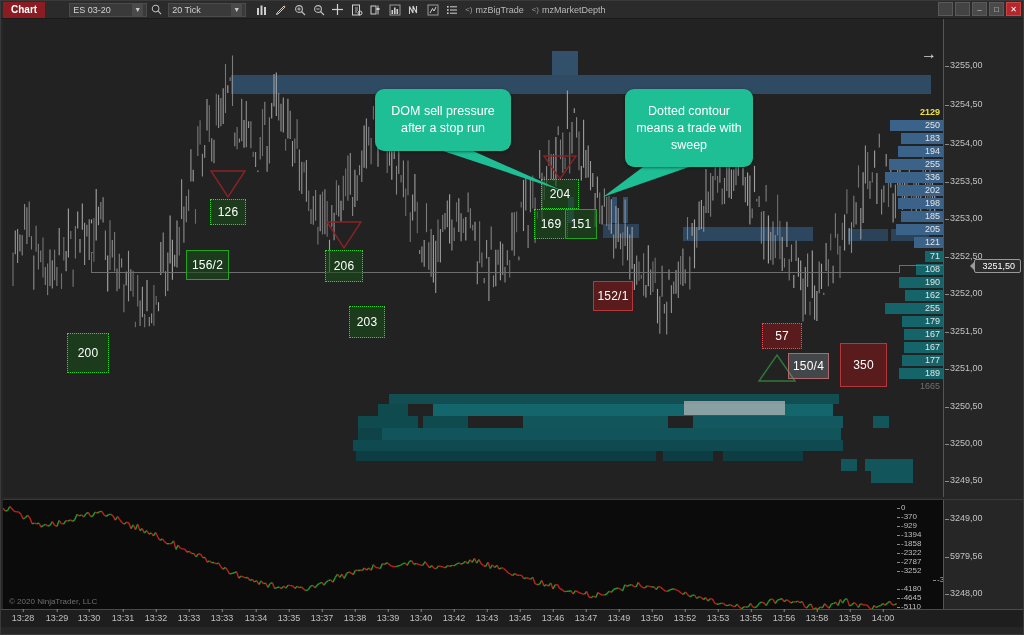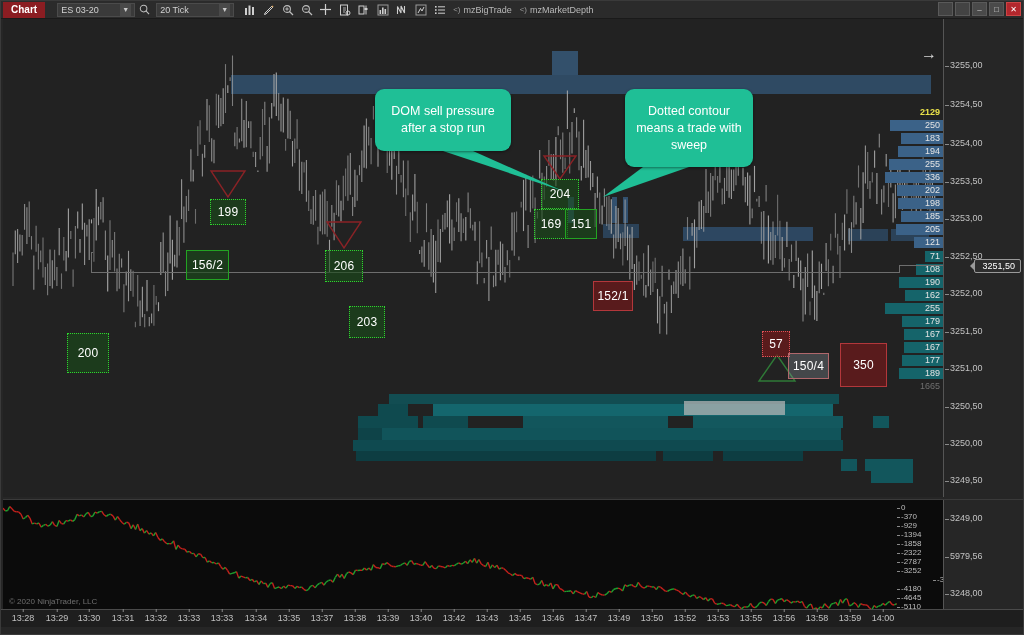--- a/index.html
+++ b/index.html
@@ -33,21 +33,21 @@
     padding:2px 8px; margin-left:2px;
     height:16px; line-height:12px;
     display:flex; align-items:center;
   }
   .tb-sep { width:6px; }
   .combo {
     height:14px; min-width:78px;
     background:#3a3a3a; border:1px solid #4b4b4b;
     color:#d2d2d2; font-size:9px;
     display:flex; align-items:center;
-    padding:0 3px; margin-left:6px;
+    padding:0 3px; margin-left:18px;
     position:relative;
   }
   .combo .cval { flex:1; }
   .combo .carrow {
     width:11px; text-align:center; color:#c9c9c9;
     font-size:7px; background:#4a4a4a; height:12px;
     line-height:12px;
   }
   .tb-icon {
     width:19px; height:18px;
@@ -793,21 +793,21 @@
           <polygon points="324,203 358,203 341,229" fill="none" stroke="#8a2226" stroke-width="1.4"></polygon>
           <polygon points="541,137 573,137 557,160" fill="none" stroke="#8a2226" stroke-width="1.4"></polygon>
           <polygon points="756,362 792,362 774,336" fill="none" stroke="#2f7a37" stroke-width="1.4"></polygon>
         </svg>
 
         <div id="tradeboxes">
             <div class="tradebox buy dotted" style="left: 64px; top: 314px; width: 42px; height: 40px;">
               <span>200</span>
             </div>
             <div class="tradebox buy dotted" style="left: 207px; top: 180px; width: 36px; height: 26px;">
-              <span>199</span>
+              <span>126</span>
             </div>
             <div class="tradebox buy solid" style="left: 183px; top: 231px; width: 43px; height: 30px;">
               <span>156/2</span>
             </div>
             <div class="tradebox buy dotted" style="left: 322px; top: 231px; width: 38px; height: 32px;">
               <span>206</span>
             </div>
             <div class="tradebox buy dotted" style="left: 346px; top: 287px; width: 36px; height: 32px;">
               <span>203</span>
             </div>
@@ -816,21 +816,21 @@
             </div>
             <div class="tradebox buy dotted" style="left: 531px; top: 190px; width: 34px; height: 30px;">
               <span>169</span>
             </div>
             <div class="tradebox buy solid" style="left: 562px; top: 190px; width: 32px; height: 30px;">
               <span>151</span>
             </div>
             <div class="tradebox sell solid" style="left: 590px; top: 262px; width: 40px; height: 30px;">
               <span>152/1</span>
             </div>
-            <div class="tradebox sell dotted" style="left: 759px; top: 312px; width: 28px; height: 26px;">
+            <div class="tradebox sell dotted" style="left: 759px; top: 304px; width: 40px; height: 26px;">
               <span>57</span>
             </div>
             <div class="tradebox ghost " style="left: 785px; top: 334px; width: 41px; height: 26px;">
               <span>150/4</span>
             </div>
             <div class="tradebox sell solid" style="left: 837px; top: 324px; width: 47px; height: 44px;">
               <span>350</span>
             </div>
           </div>
 

